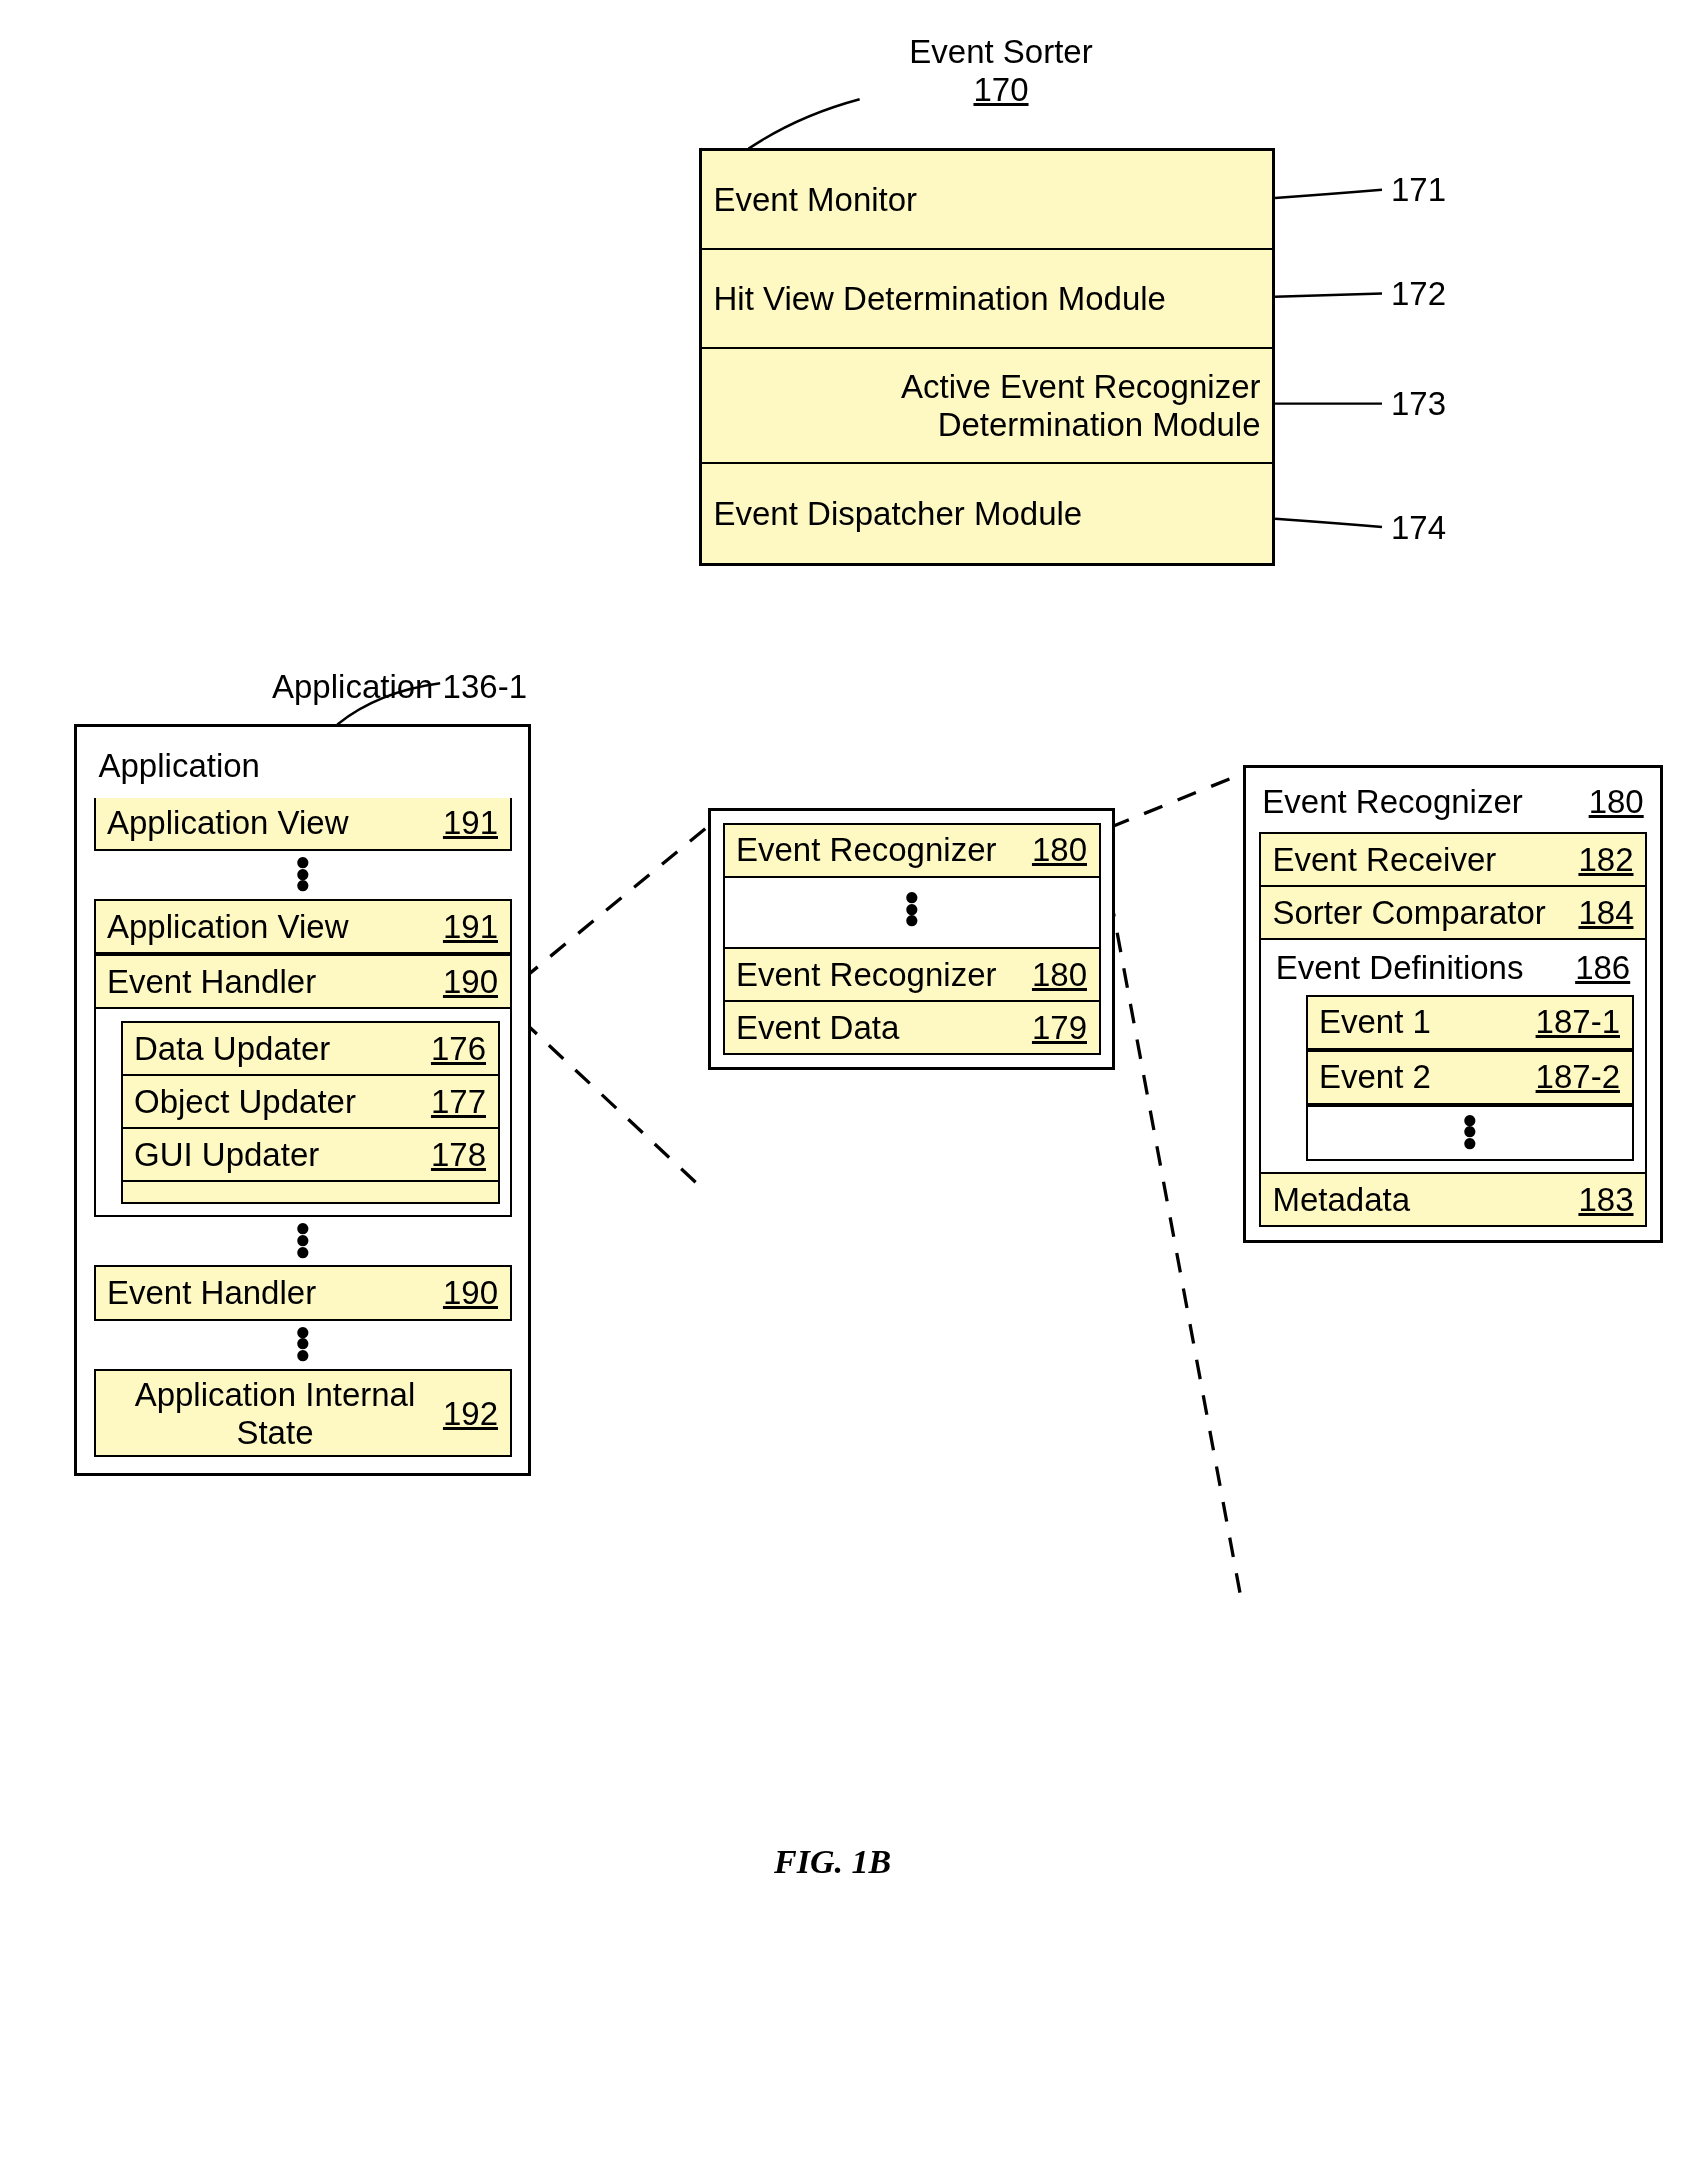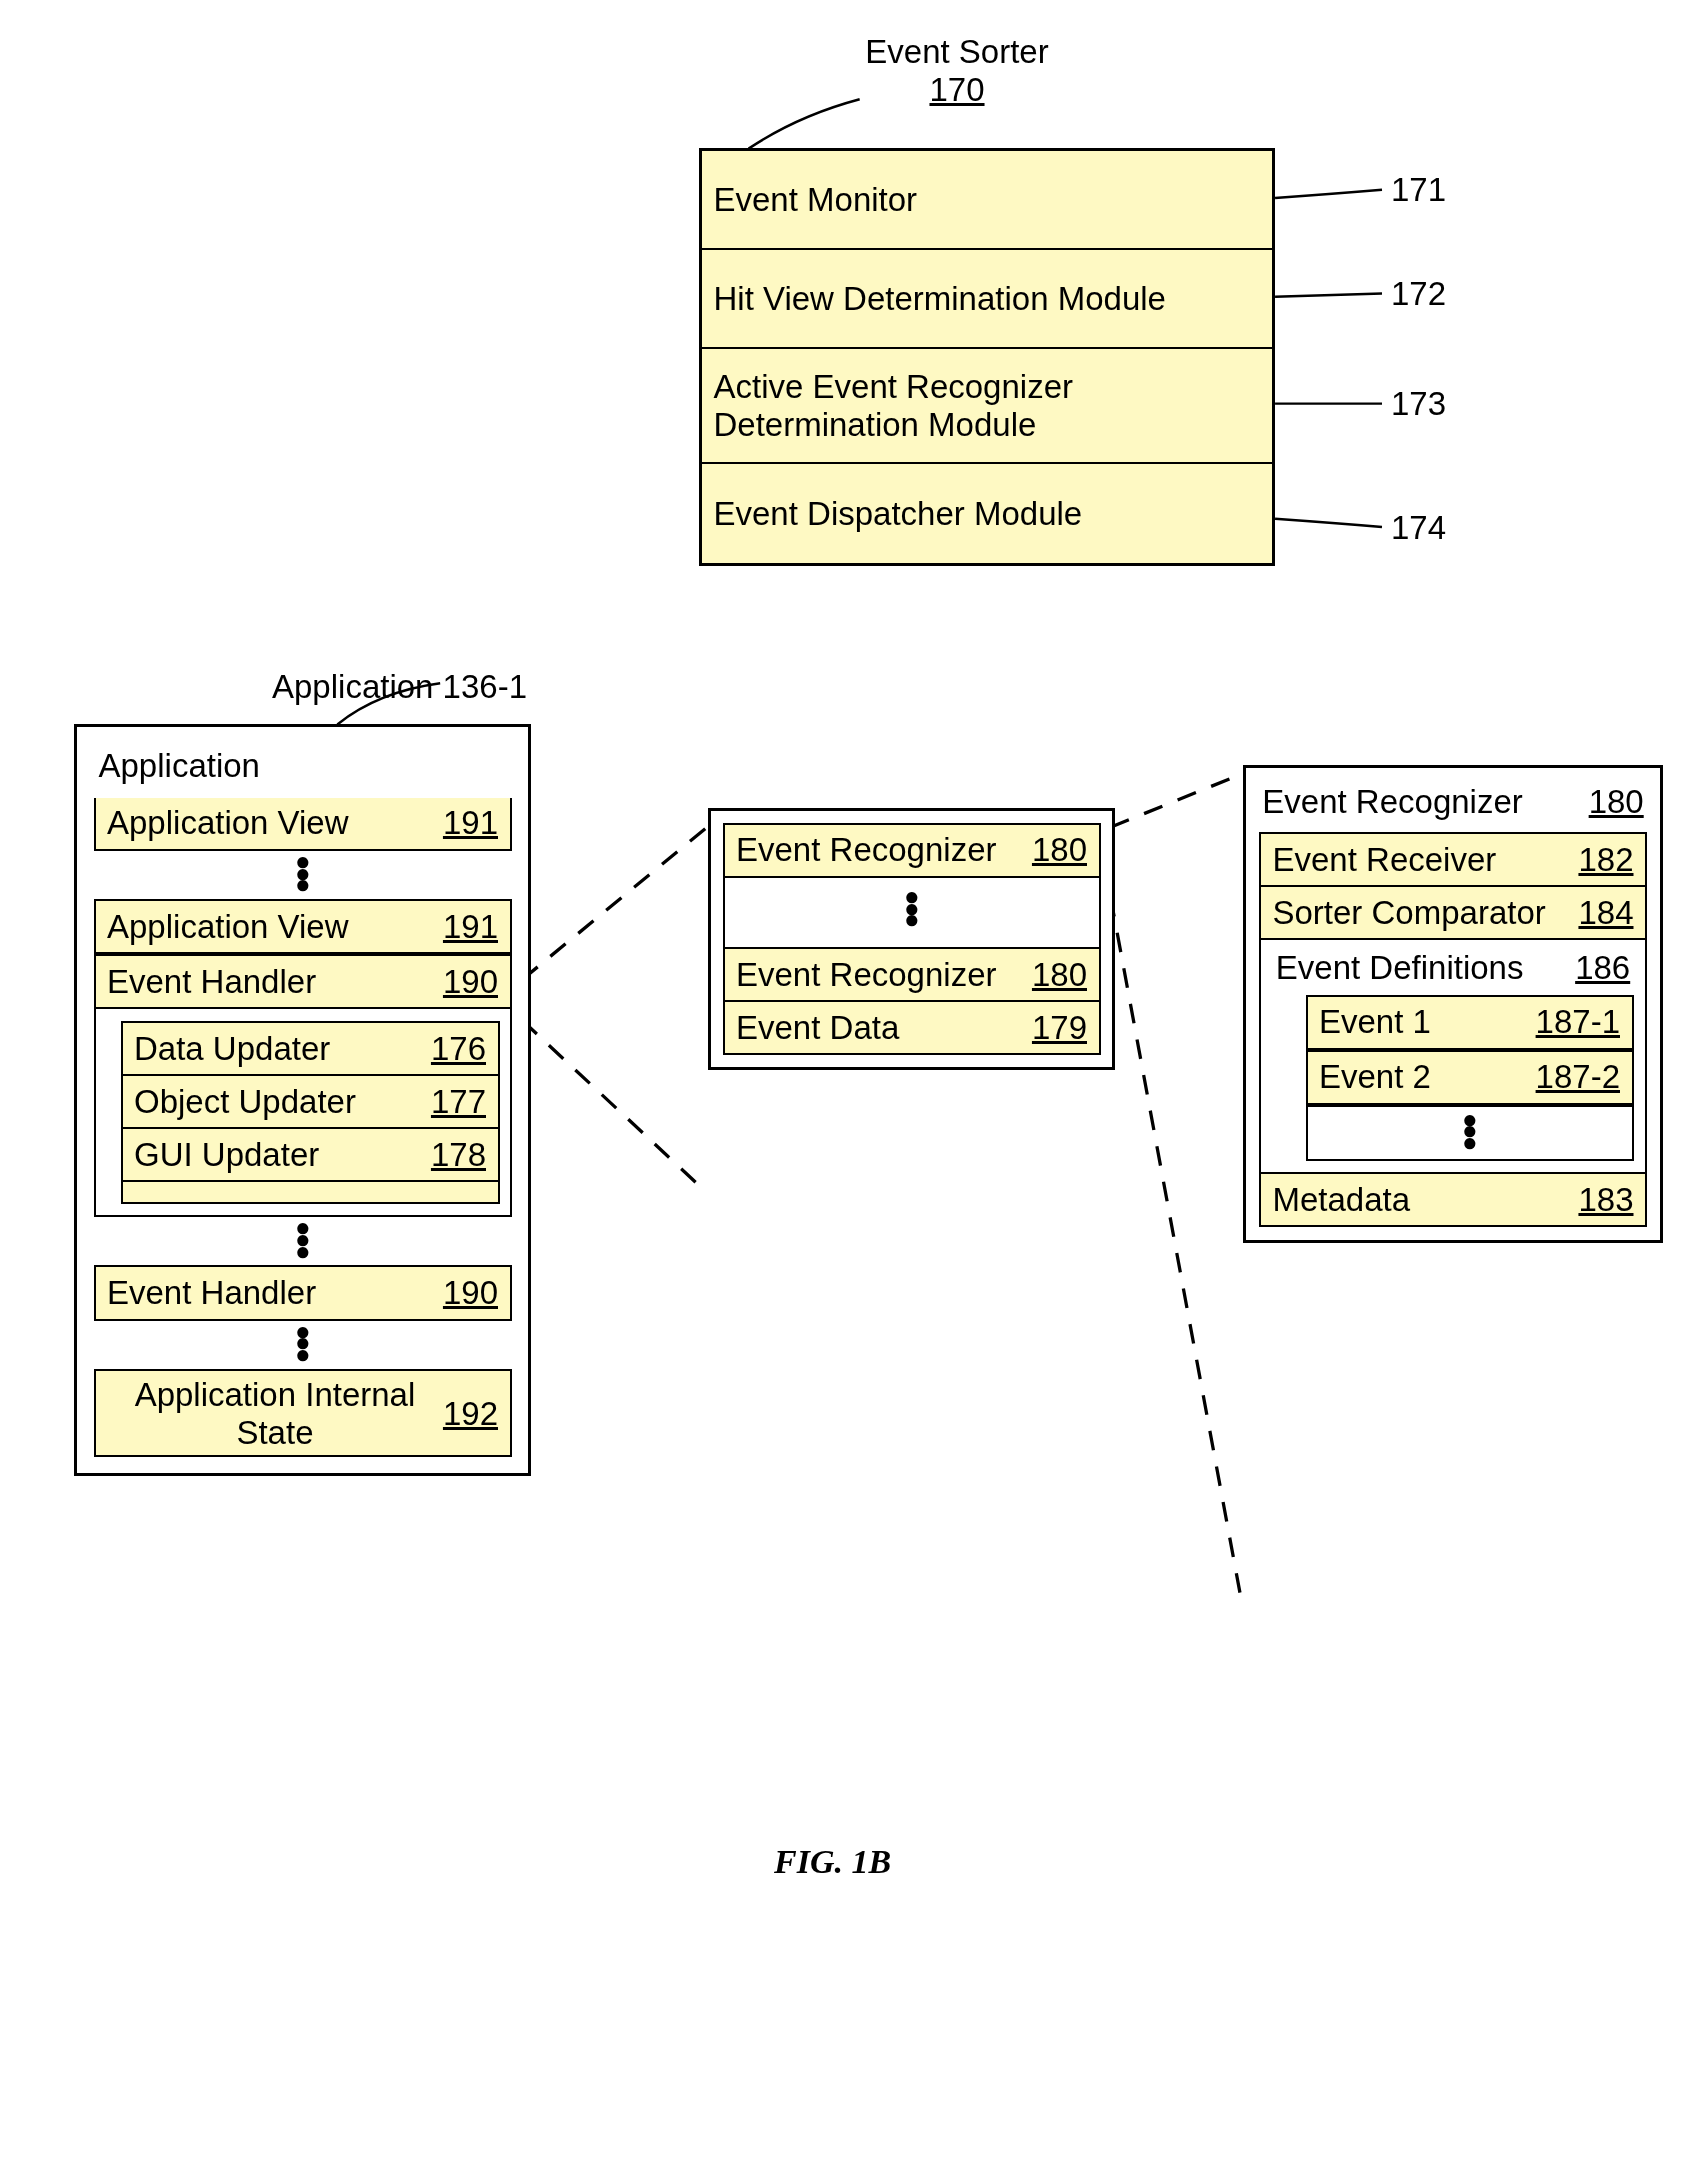--- a/index.html
+++ b/index.html
@@ -78,33 +78,33 @@
   .nested-def .vdots-row {
     border:none; border-top:2.5px solid #000;
     padding: 6.6px 0 10px;
   }
 </style>
 </head>
 <body>
 
 <div class="canvas">
 
-  <div class="es-label" style="left:817px; top:0; width:214px;">
+  <div class="es-label" style="left:861px; top:0; width:214px;">
     <span>Event Sorter</span><br>
     <span class="ref" style="padding-left:0;">170</span>
   </div>
 
   <div class="box" style="left:666px; top:115px; width:576px;">
     <div class="inner-box" style="border:none; border-bottom:2.5px solid #000; height:99px;">
       <span>Event Monitor</span>
     </div>
     <div class="inner-box" style="border:none; border-bottom:2.5px solid #000; height:99px;">
       <span>Hit View Determination Module</span>
     </div>
-    <div class="inner-box" style="border:none; border-bottom:2.5px solid #000; height:115px;">
+    <div class="inner-box" style="border:none; border-bottom:2.5px solid #000; height:115px;text-align:right;">
       <span>Active Event Recognizer Determination Module</span>
     </div>
     <div class="inner-box" style="border:none; height:99px;">
       <span>Event Dispatcher Module</span>
     </div>
   </div>
 
   <svg class="overlay" viewBox="0 0 1995 2547" width="1641" height="2096">
 
     <path d="M 1005 80 Q 930 100 870 140" stroke="#000" stroke-width="3" fill="none"></path>

